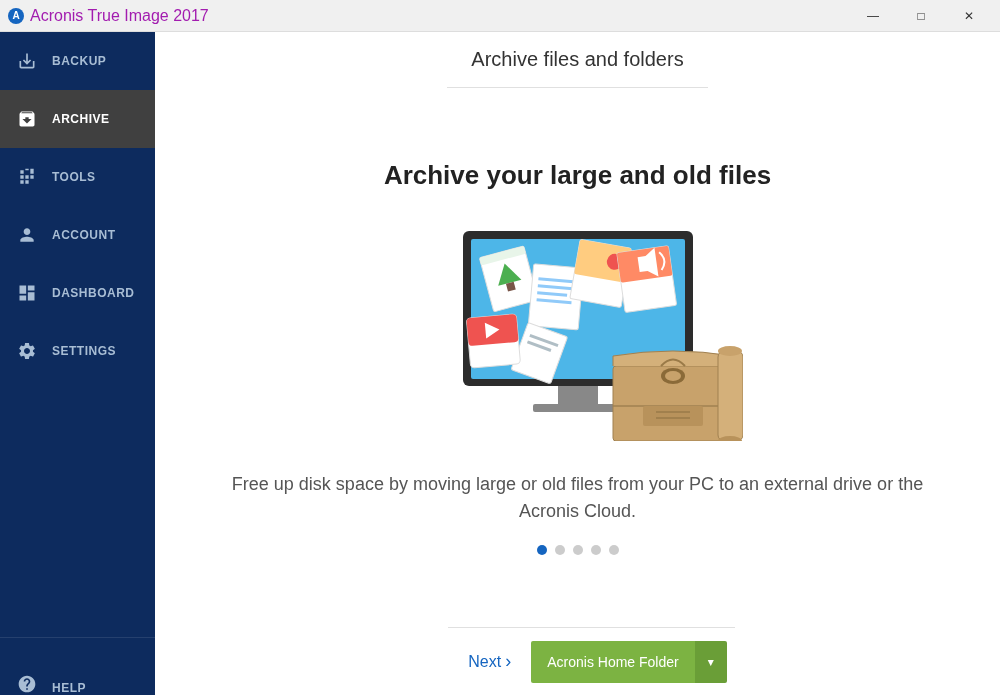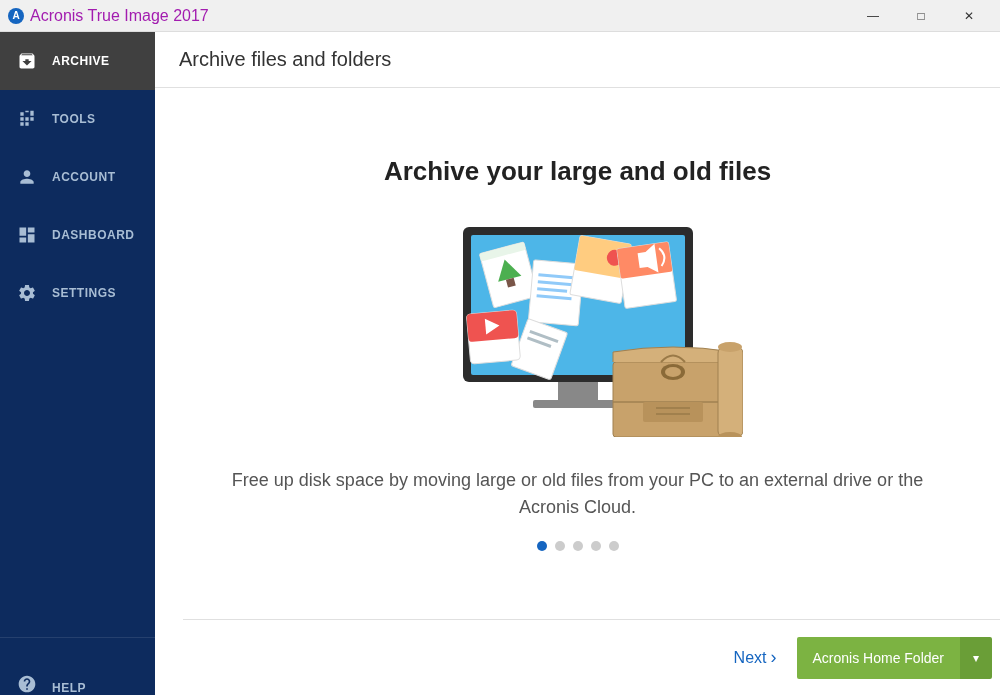--- a/index.html
+++ b/index.html
@@ -90,20 +90,21 @@
       gap: 14px;
       border-top: 1px solid rgba(255,255,255,0.1);
     }
 
     
     .main-content {
       flex: 1;
       display: flex;
       flex-direction: column;
       background: #fff;
+      align-items: center;
     }
 
     
     .content-header {
       height: 56px;
       border-bottom: 1px solid #e0e0e0;
       display: flex;
       align-items: center;
       padding: 0 24px;
       flex-shrink: 0;
@@ -166,21 +167,21 @@
       width: 10px; height: 10px;
       border-radius: 50%;
       background: #ccc;
     }
     .dot.active {
       background: #1565c0;
     }
 
     
     .content-footer {
-      height: 76px;
+      height: 68px;
       border-top: 1px solid #e0e0e0;
       display: flex;
       align-items: center;
       justify-content: space-between;
       padding: 0 8px;
       flex-shrink: 0;
       margin-left: 28px;
     }
     .footer-left { display: flex; align-items: center; gap: 8px; }
     .footer-right { display: flex; align-items: center; gap: 8px; }
@@ -238,20 +239,28 @@
     <div class="titlebar-btn">—</div>
     <div class="titlebar-btn">□</div>
     <div class="titlebar-btn close">✕</div>
   </div>
 </div>
 
 <div class="app-body">
 
   <div class="sidebar">
 
+    <div class="sidebar-item">
+      <div class="sidebar-icon">
+        <svg class="icon-svg" viewBox="0 0 24 24">
+            <path d="M19 12v7H5v-7H3v7c0 1.1.9 2 2 2h14c1.1 0 2-.9 2-2v-7h-2zm-6 .67l2.59-2.58L17 11.5l-5 5-5-5 1.41-1.41L11 12.67V3h2v9.67z" fill="#a8bdd4"></path>
+          </svg>
+      </div>
+      <span class="sidebar-item-label">BACKUP</span>
+    </div>
 
     <div class="sidebar-item active">
       <div class="sidebar-icon">
         <svg class="icon-svg" viewBox="0 0 24 24">
             <path d="M20.54 5.23l-1.39-1.68C18.88 3.21 18.47 3 18 3H6c-.47 0-.88.21-1.16.55L3.46 5.23C3.17 5.57 3 6.02 3 6.5V19c0 1.1.9 2 2 2h14c1.1 0 2-.9 2-2V6.5c0-.48-.17-.93-.46-1.27zM12 17.5L6.5 12H10v-2h4v2h3.5L12 17.5zM5.12 5l.81-1h12l.94 1H5.12z" fill="white"></path>
           </svg>
       </div>
       <span class="sidebar-item-label">ARCHIVE</span>
     </div>
 

